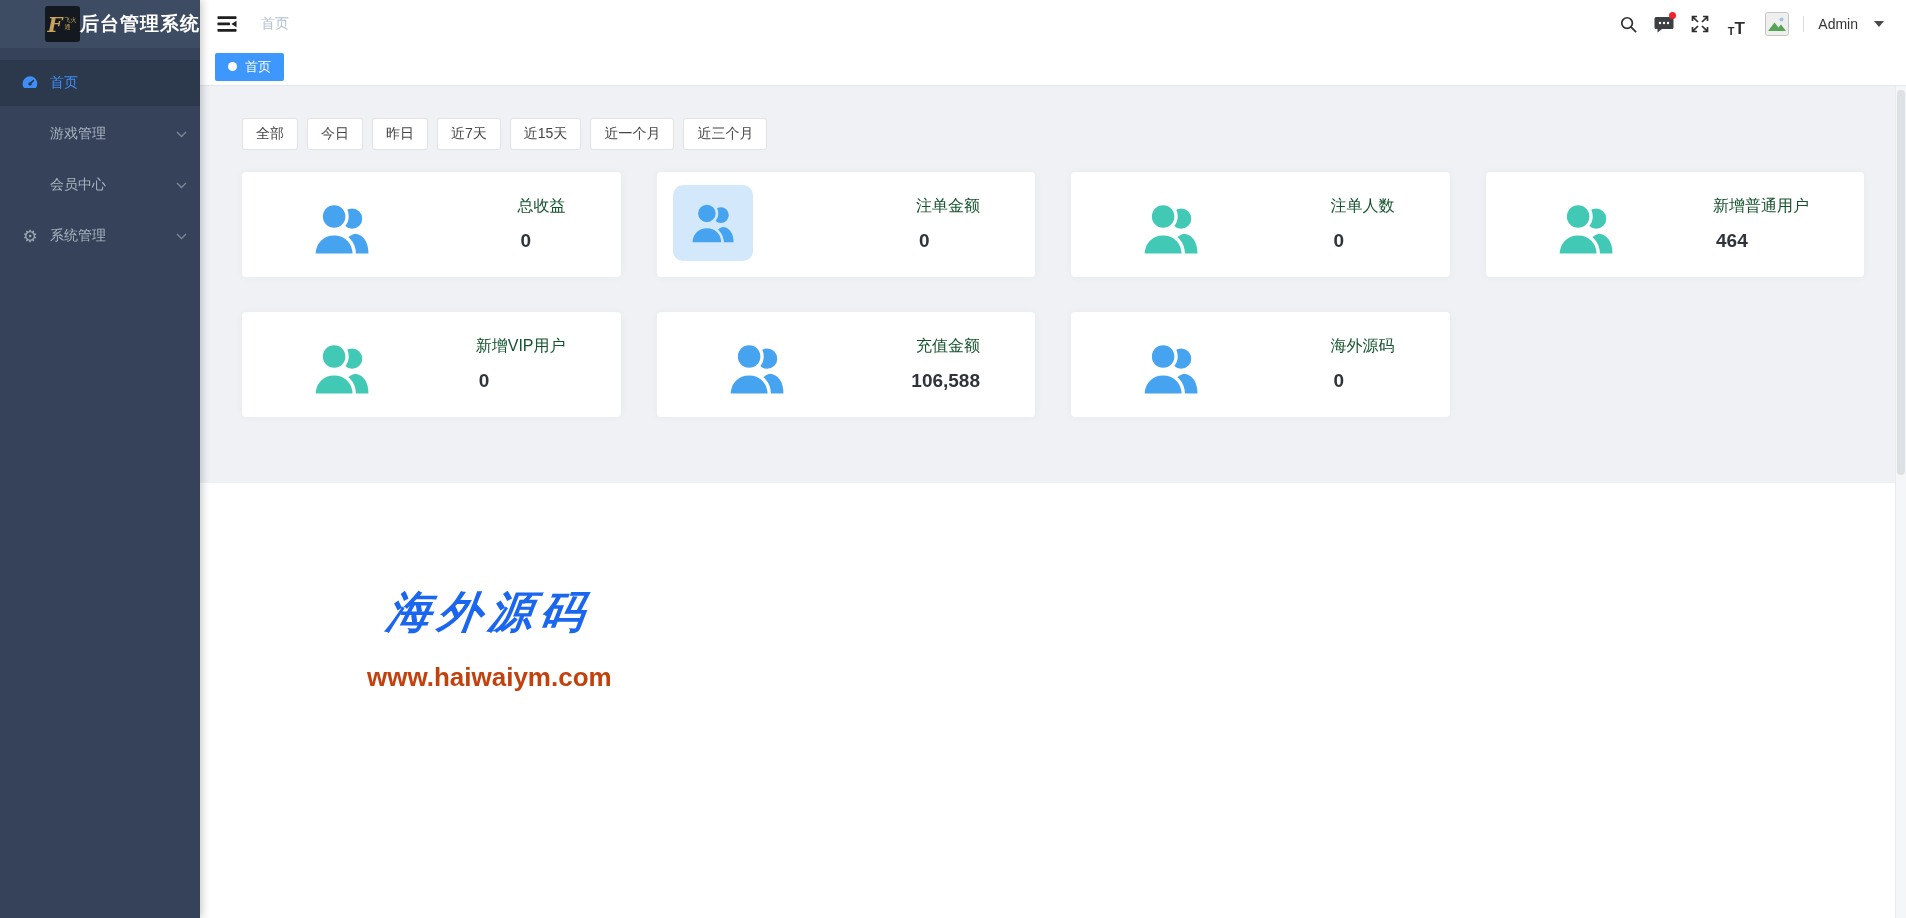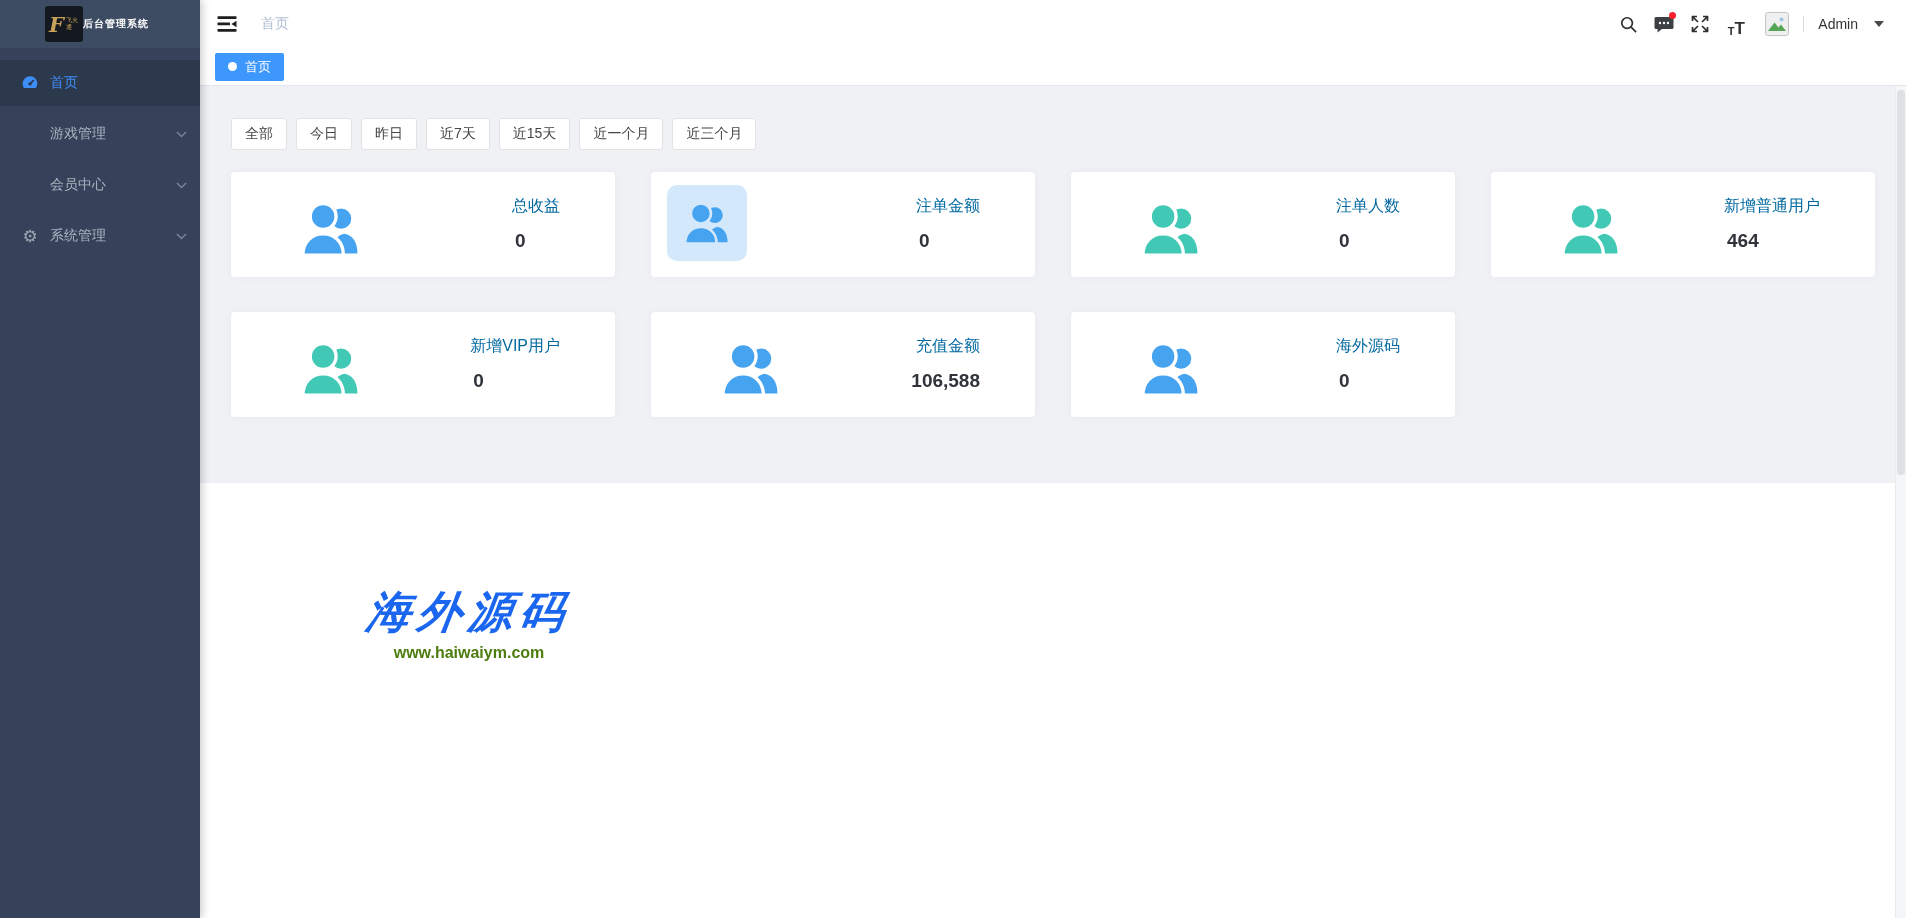--- a/index.html
+++ b/index.html
@@ -17,21 +17,21 @@
   .logo-row {
     height:48px; background:#3D4B63; display:flex; align-items:center;
     padding-left:45px;
   }
   .logo-box {
     width:38px; height:36px; background:#14181F; border-radius:3px;
     display:flex; align-items:center; justify-content:center; gap:2px;
   }
   .logo-f { color:#C8A15B; font-family:"DejaVu Serif", serif; font-style:italic; font-weight:bold; font-size:21px; line-height:1; }
   .logo-sub { color:#C8A15B; font-size:6px; width:13px; line-height:7px; overflow:hidden; }
-  .app-title { color:#ffffff; font-size:10px; font-weight:bold; letter-spacing:1px; white-space:nowrap; }
+  .app-title { color:#ffffff; font-size:19px; font-weight:bold; letter-spacing:1px; white-space:nowrap; }
   .menu { padding-top:7px; }
   .menu-item {
     position:relative; height:46px; margin:5px 0; display:flex; align-items:center;
     color:#A9B5C0; font-size:14px; cursor:pointer;
   }
   .menu-item.active { background:#2C384B; color:#3E8EF7; }
   .mi-icon { position:absolute; left:20px; width:20px; text-align:center; display:flex; justify-content:center; }
   .mi-label { margin-left:50px; }
   .chevron { position:absolute; right:13px; display:flex; }
   .gear-glyph { font-size:17px; color:#9AA6B2; line-height:1; }
@@ -54,46 +54,46 @@
     height:38px; background:#fff; border-bottom:1px solid #E4E7EC;
     display:flex; align-items:center; padding-left:15px;
   }
   .tag {
     background:#3E97FD; color:#fff; font-size:13px; height:28px;
     display:inline-flex; align-items:center; gap:8px; padding:0 13px;
     border-radius:2px; cursor:pointer;
   }
   .tag-dot { width:9px; height:9px; border-radius:50%; background:#fff; }
   
-  .content { background:#EFF1F5; height:397px; padding:0 31px; }
+  .content { background:#EFF1F5; height:397px; padding:0 42px; }
   .filters { padding-top:32px; display:flex; gap:9px; }
   .filter-btn {
     height:32px; padding:0 13px; background:#fff; border:1px solid #E2E2E2;
     border-radius:3px; font-size:14px; color:#454545; cursor:pointer;
     font-family:"Liberation Sans", sans-serif;
   }
   .cards { margin-top:22px; display:grid; grid-template-columns:repeat(4,1fr); column-gap:36px; row-gap:35px; }
   .card { position:relative; background:#fff; height:105px; border-radius:4px; box-shadow:0 0 10px rgba(0,0,0,.04); }
   .icon-wrap { position:absolute; left:62px; top:50%; transform:translateY(-45%); width:76px; height:76px; display:flex; align-items:center; justify-content:center; }
   .card.hl .icon-wrap { left:16px; top:13px; transform:none; width:80px; height:76px; background:#D4E8FB; border-radius:10px; }
   .users-svg { width:72px; height:72px; }
   .card.hl .users-svg { width:56px; height:56px; }
   .c-blue { color:#45A3F0; } .c-teal { color:#41C9B6; }
   .stat { position:absolute; top:24px; right:55px; text-align:right; }
-  .stat-label { font-size:16px; color:#0369a1; white-space:nowrap; }
+  .stat-label { font-size:16px; color:#14532d; white-space:nowrap; }
   .stat-value { margin-top:13px; font-size:19px; font-weight:bold; color:#30343A; text-align:left; padding-left:3px; }
   
   .whitezone { height:435px; background:#fff; position:relative; }
   .watermark { position:absolute; left:167px; top:100px; text-align:center; }
   .wm-cn {
     font-family:"DejaVu Serif", serif; font-style:italic; font-weight:bold;
     font-size:44px; color:#1B66EE; letter-spacing:7px; transform:skewX(-8deg);
     white-space:nowrap;
   }
-  .wm-url { font-size:16px; font-weight:bold; color:#4d7c0f; margin-top:2px; }
+  .wm-url { font-size:26px; font-weight:bold; color:#c2410c; margin-top:20px; }
   
   .scrollbar { position:absolute; right:0; top:86px; bottom:0; width:11px; background:#F5F6F8; border-left:1px solid #EBEBEB; }
   .scroll-thumb { position:absolute; top:4px; left:1px; width:8px; height:385px; background:#DDE0E5; border-radius:4px; }
 </style>
 </head>
 <body>
 
 <aside class="sidebar">
   <div class="logo-row">
     <div class="logo-box">

